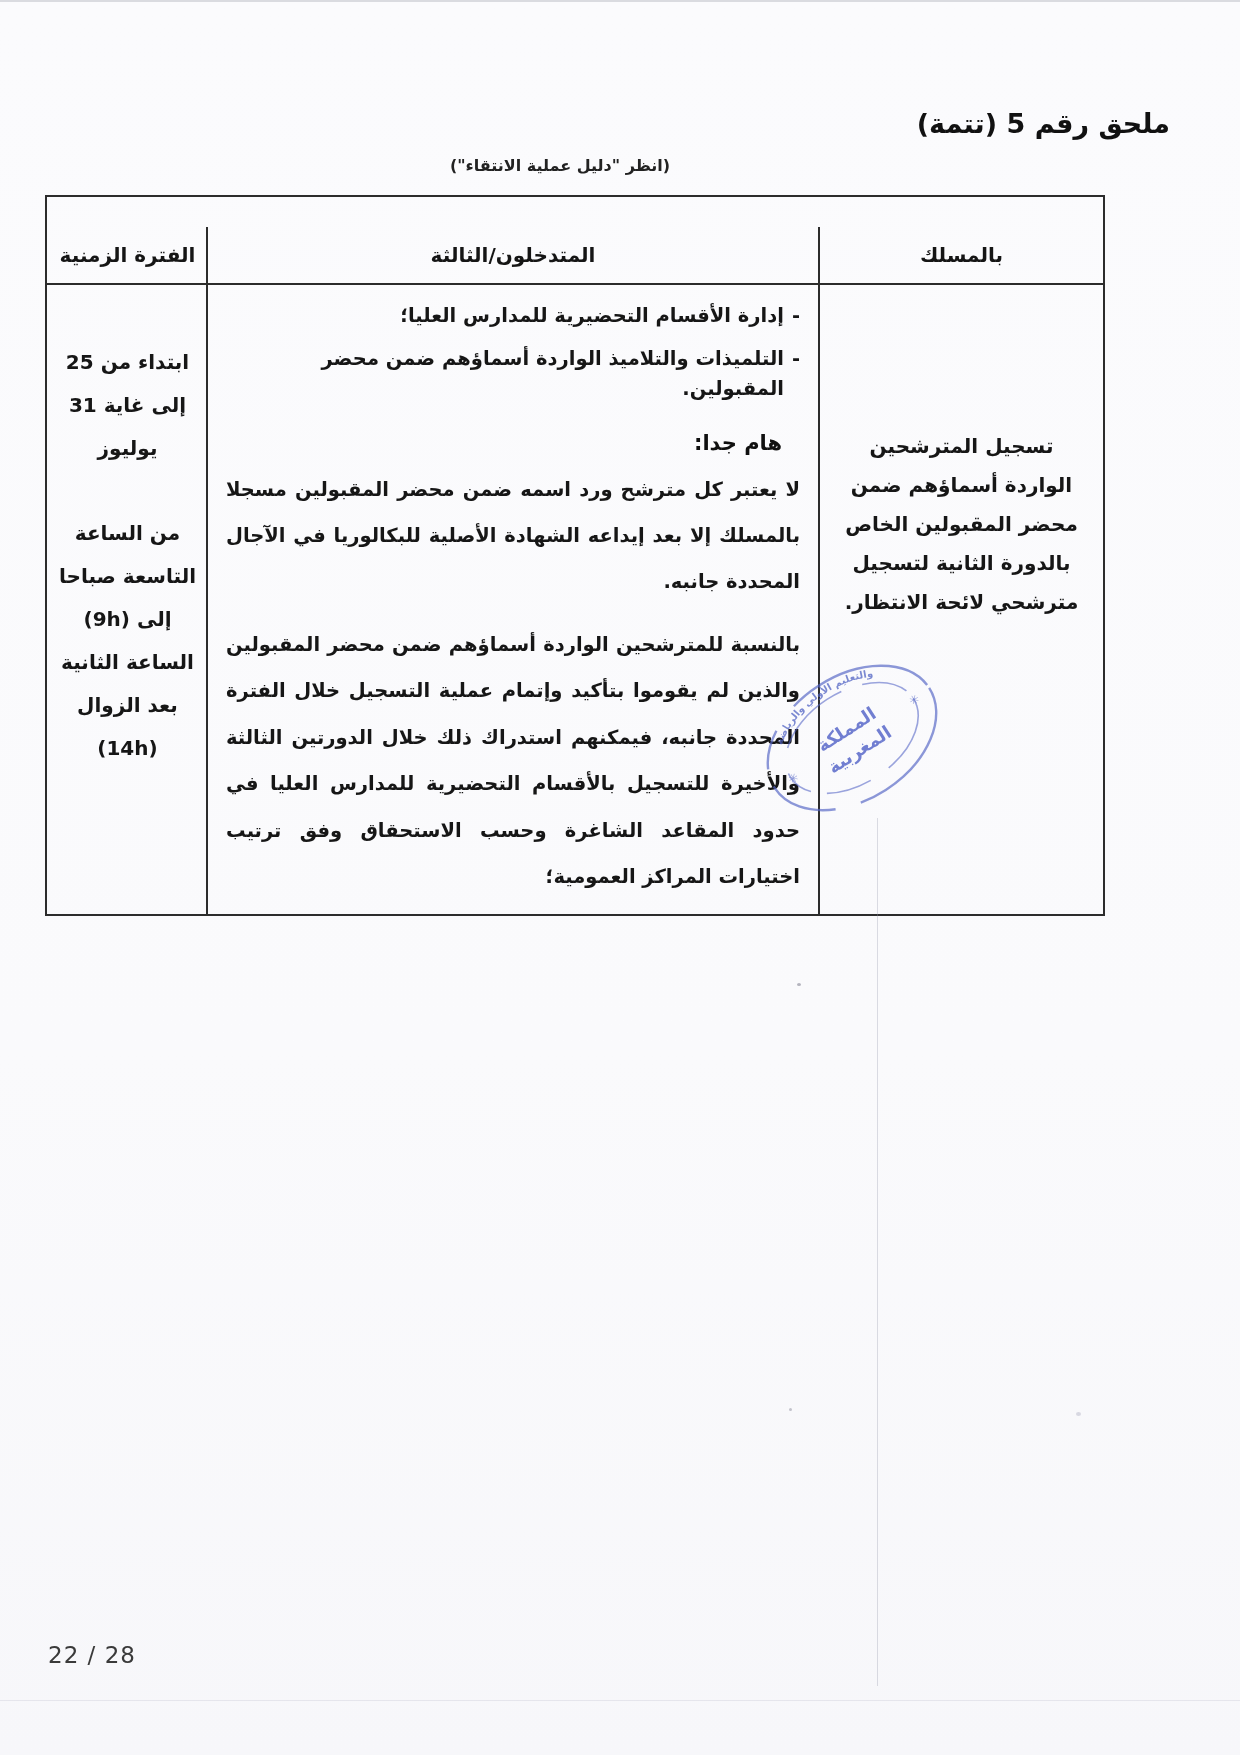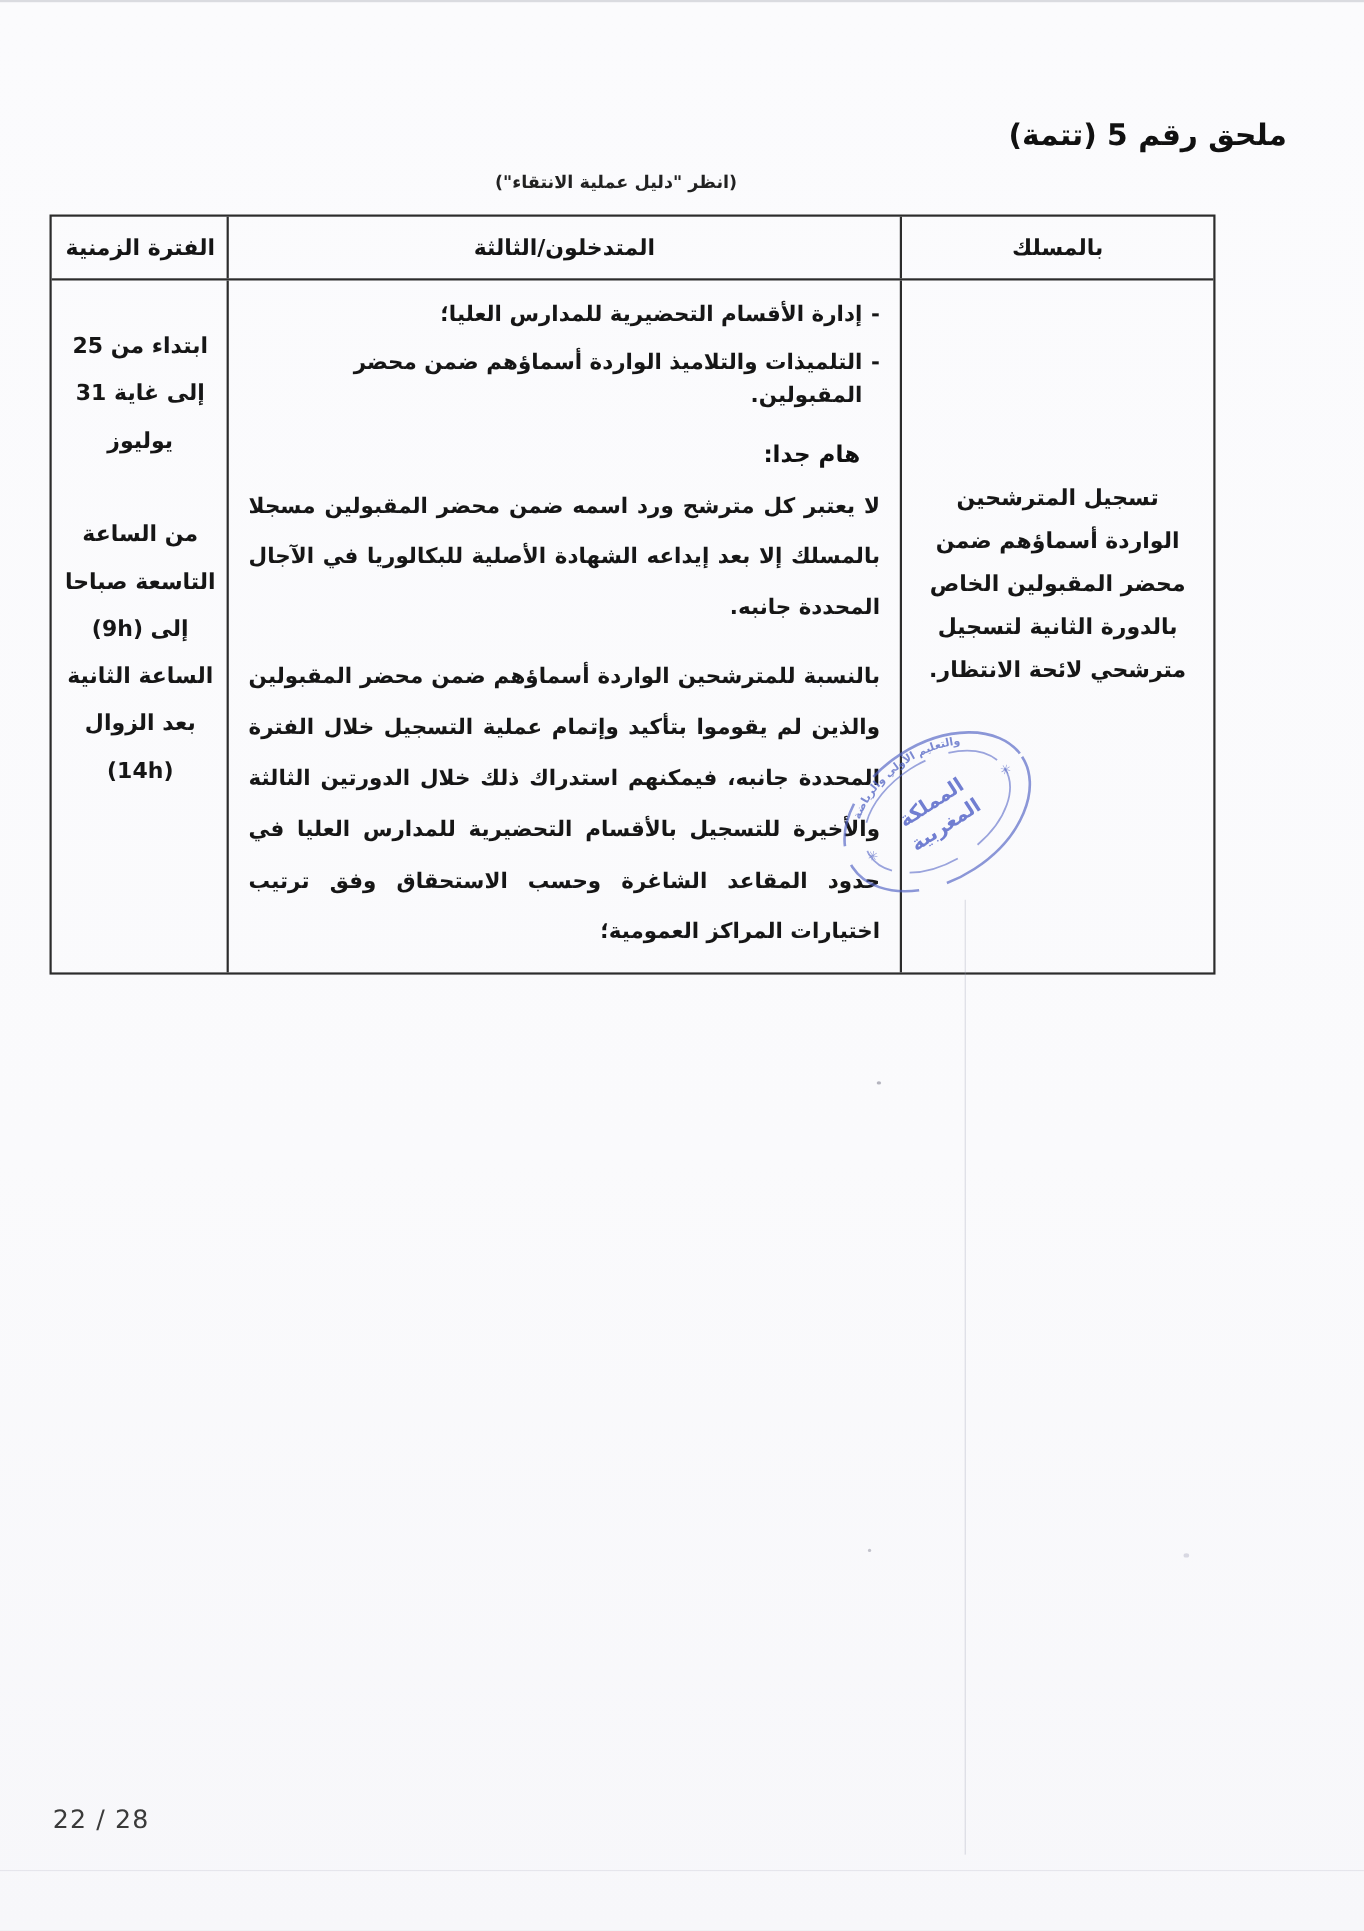--- a/index.html
+++ b/index.html
@@ -26,28 +26,27 @@
   
   .proc-table{
     position:absolute;top:195px;left:45px;width:1060px;
     direction:rtl;border:2px solid #2c2c2c;background:transparent;
     box-sizing:border-box;
   }
   .t-head{display:grid;grid-template-columns:283px 614px 157px;border-bottom:2px solid #2c2c2c;}
   .t-body{display:grid;grid-template-columns:283px 614px 157px;min-height:498px;}
   .h-cell{
     display:flex;align-items:center;justify-content:center;
-    height:56px;font-weight:bold;font-size:20px;color:#151515;
+    height:56px;font-weight:bold;font-size:20px;color:#151515;margin-top:30px;
   }
   .c-mid{border-left:2px solid #2c2c2c;border-right:2px solid #2c2c2c;}
   
   .stage-cell{
     display:flex;align-items:flex-start;justify-content:center;
     padding-top:142px;
-    margin-top:36px;
   }
   .stage-text{
     width:236px;text-align:center;font-weight:bold;font-size:20px;
     line-height:1.95;color:#161616;
   }
   
   .actors-cell{padding:16px 18px 14px 18px;box-sizing:border-box;}
   .bullet{
     display:flex;gap:8px;direction:rtl;
     font-weight:bold;font-size:19.5px;line-height:1.55;margin-bottom:13px;color:#161616;
@@ -56,21 +55,21 @@
   .imp-head{
     margin:26px 18px 12px 0;font-weight:bold;font-size:21px;color:#101010;
   }
   .para{
     margin:16px 0 0 0;text-align:justify;font-weight:bold;font-size:19.5px;
     line-height:2.38;color:#161616;
   }
   .para.second{margin-top:6px;}
   
   .period-cell{
-    padding-top:38px;text-align:center;font-weight:bold;font-size:20px;color:#161616;
+    padding-top:56px;text-align:center;font-weight:bold;font-size:20px;color:#161616;
   }
   .period-line{line-height:2.15;}
   .period-gap{height:42px;}
   
   .stamp{position:absolute;left:752px;top:652px;width:200px;height:172px;opacity:.88;}
   
   .page-num{
     position:absolute;left:48px;top:1642px;
     font-weight:normal;font-size:23px;color:#3a3a3a;letter-spacing:1px;
   }

